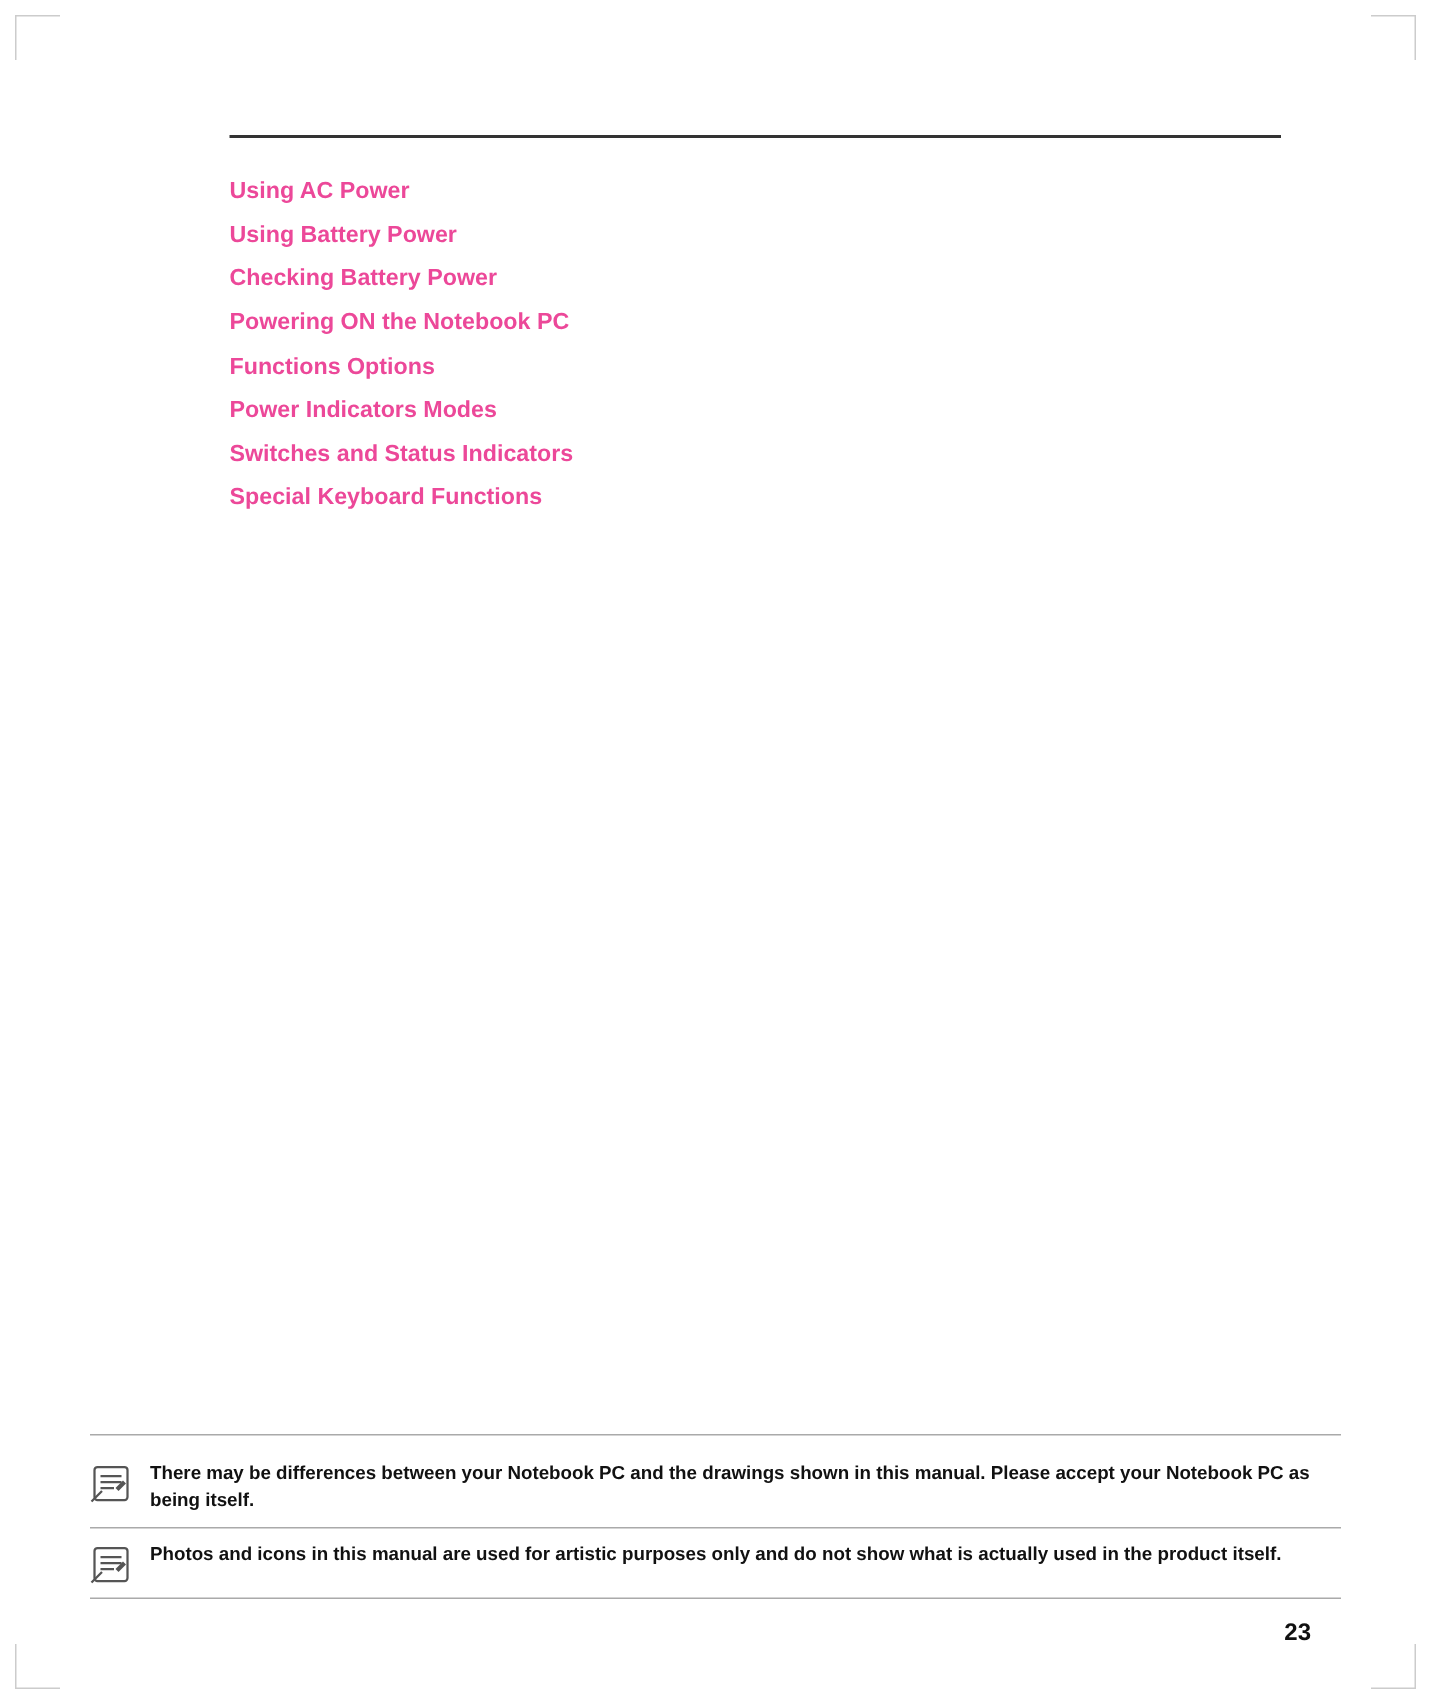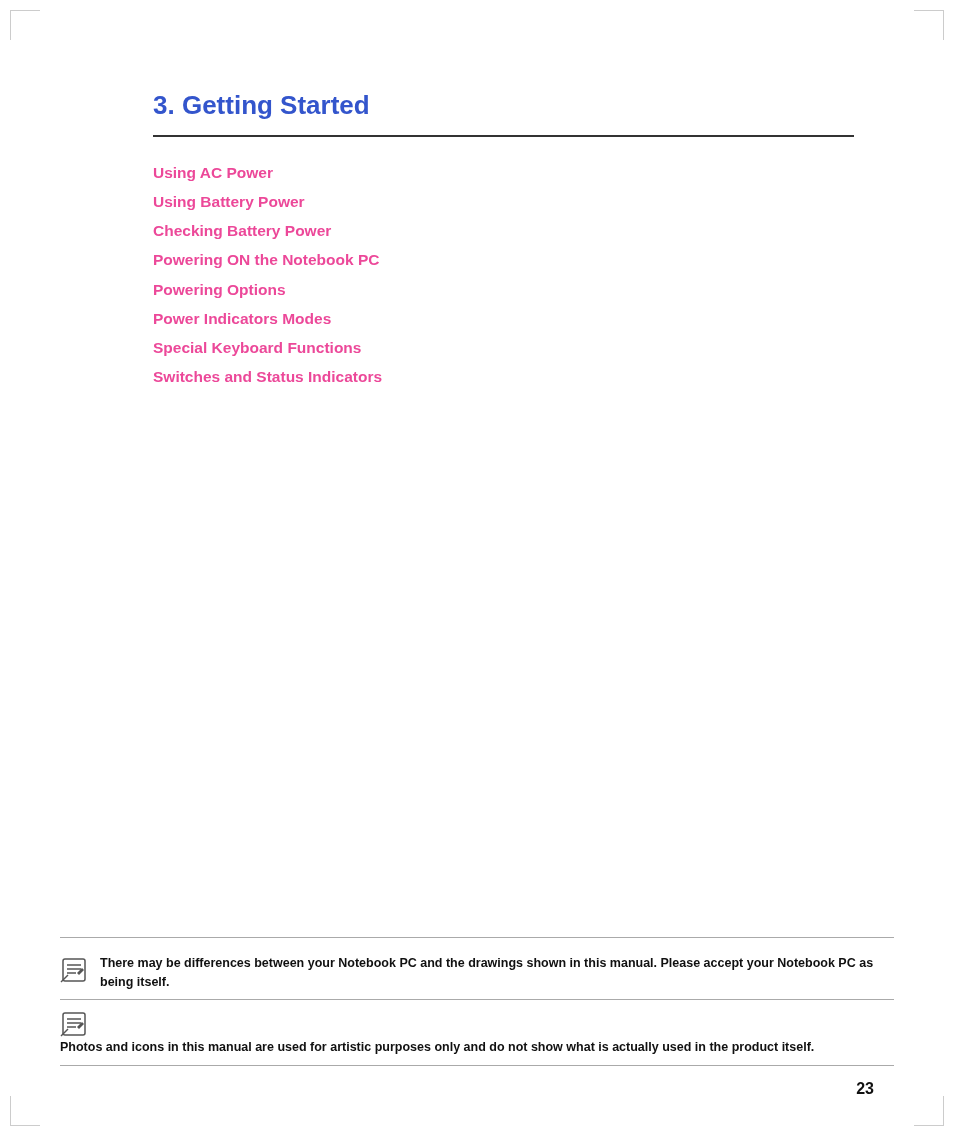--- a/index.html
+++ b/index.html
@@ -99,21 +99,20 @@
 
     .note-item {
       display: flex;
       align-items: flex-start;
       margin-bottom: 0;
       padding: 8px 0;
     }
 
     .note-item + .note-item {
       border-top: 1px solid #aaaaaa;
-      flex-direction: column;
     }
 
     .note-icon {
       width: 28px;
       height: 28px;
       flex-shrink: 0;
       margin-right: 12px;
       margin-top: 2px;
     }
 
@@ -148,32 +147,31 @@
   </style>
 </head>
 <body>
 
 <div class="corner-mark top-left"></div>
 <div class="corner-mark top-right"></div>
 <div class="corner-mark bottom-left"></div>
 <div class="corner-mark bottom-right"></div>
 
 <div class="main-content">
-  <h1 class="chapter-title">3. Getting Started</h1>
   <hr class="title-rule">
 
   <ul class="toc-list">
     <li>Using AC Power</li>
     <li>Using Battery Power</li>
     <li>Checking Battery Power</li>
     <li>Powering ON the Notebook PC</li>
-    <li>Powering Options</li>
+    <li>Functions Options</li>
     <li>Power Indicators Modes</li>
+    <li>Switches and Status Indicators</li>
     <li>Special Keyboard Functions</li>
-    <li>Switches and Status Indicators</li>
   </ul>
 </div>
 
 <div class="notes-section">
   <hr class="note-rule-top">
 
   <div class="note-item">
     <div class="note-icon">
       <svg viewBox="0 0 28 28" xmlns="http://www.w3.org/2000/svg">
         <rect x="3" y="3" width="22" height="22" rx="2" fill="none" stroke="#555" stroke-width="1.5"></rect>

